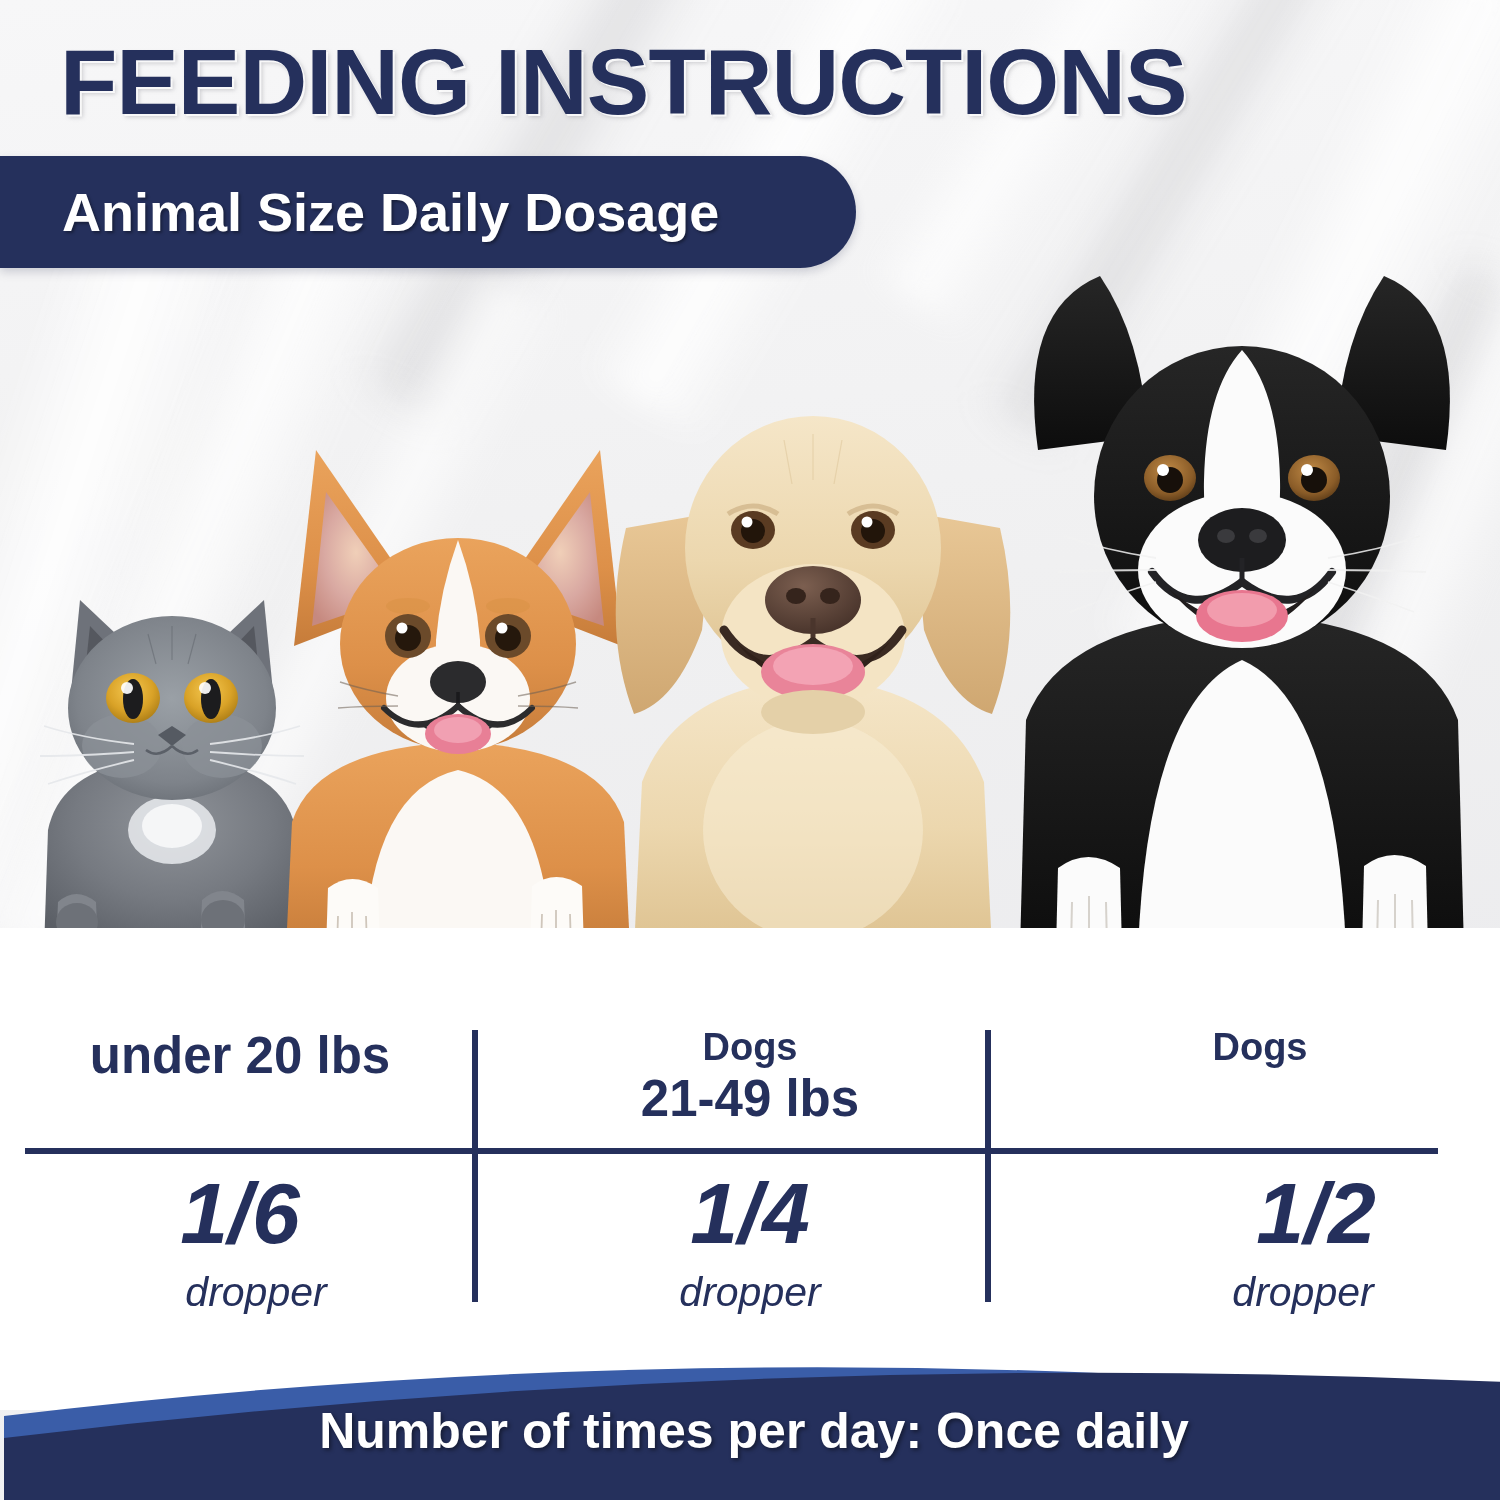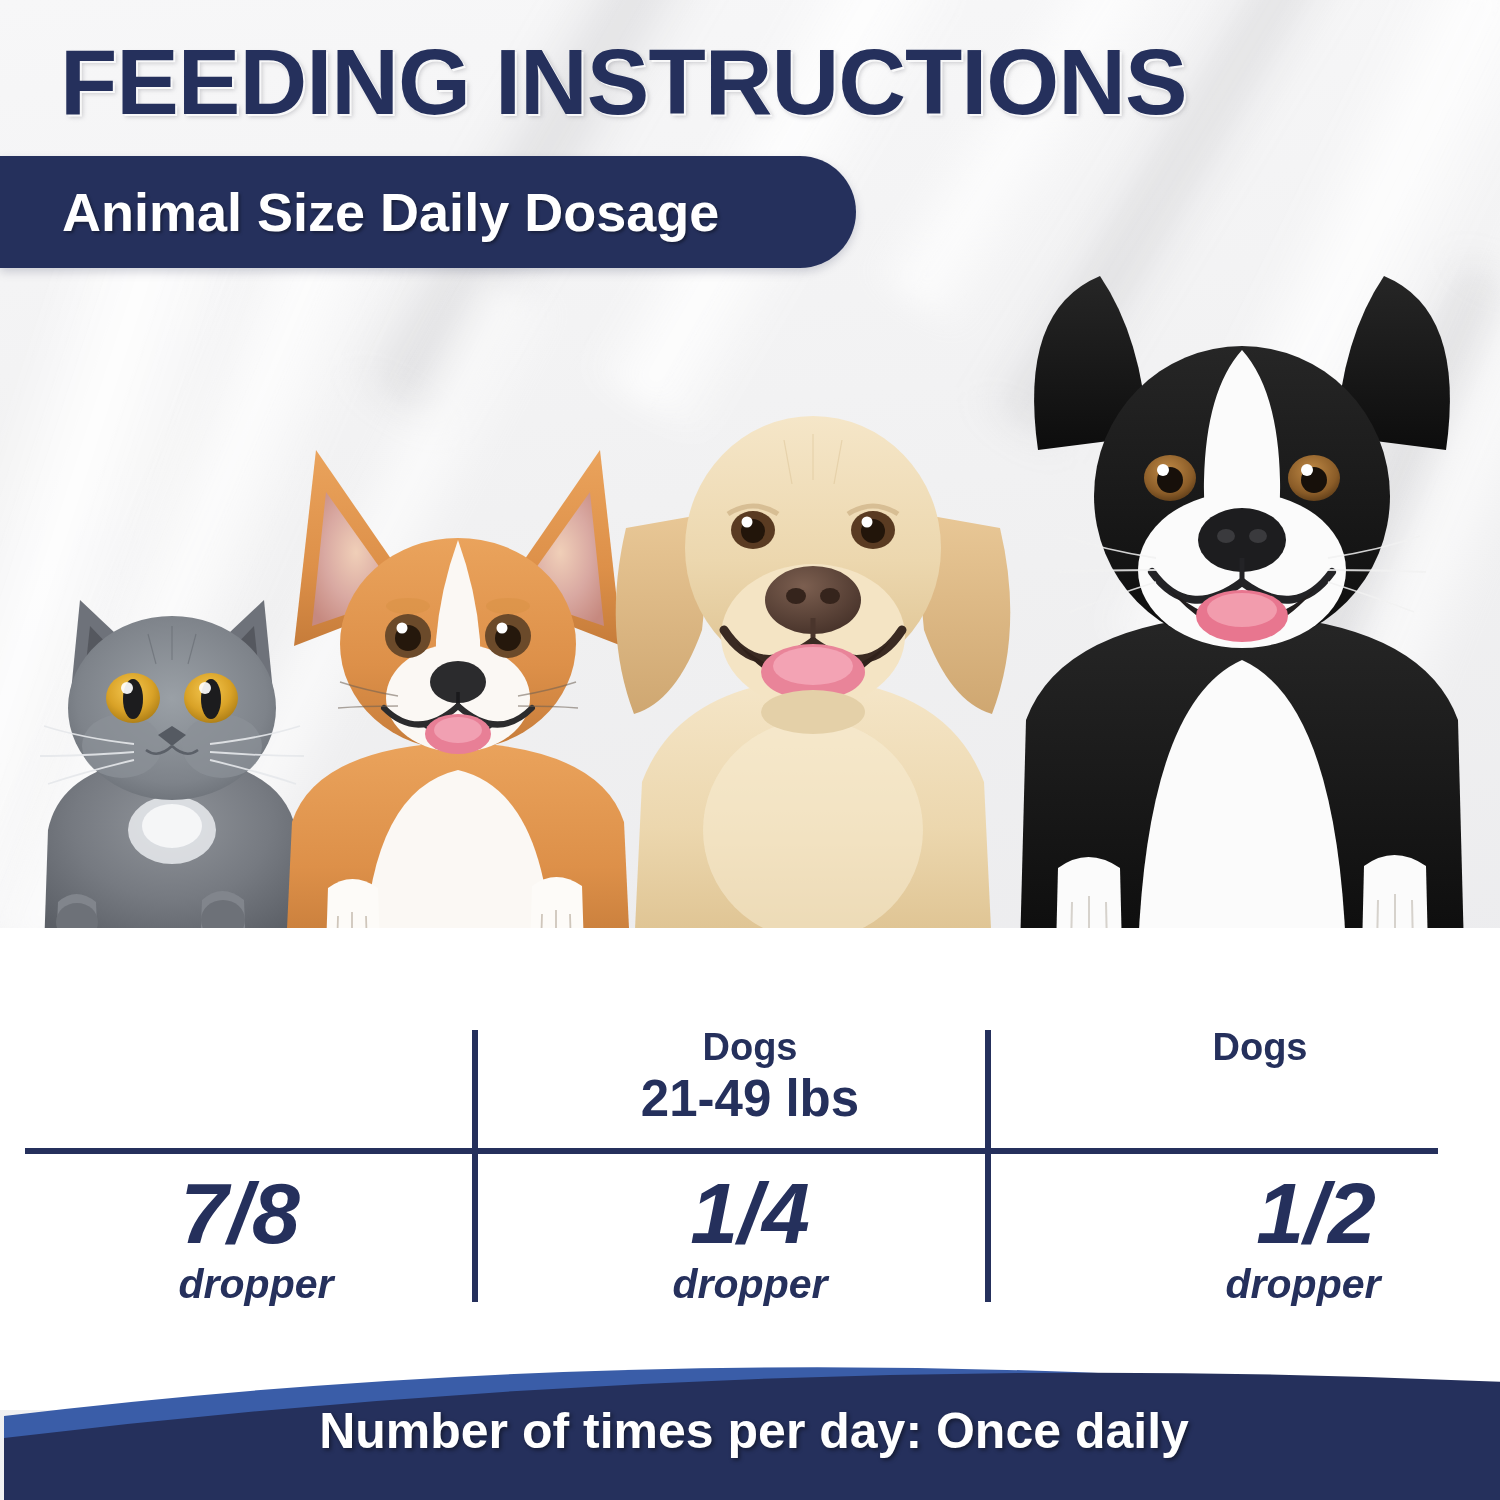--- a/index.html
+++ b/index.html
@@ -143,22 +143,22 @@
   }
   .d1{ left:20px; }
   .d2{ left:530px; }
   .d3{ left:1096px; }
   .frac{
     font-size:86px; font-weight:bold; font-style:italic;
     color:#25305c; line-height:1;
     text-shadow:1px 1px 0 rgba(255,255,255,.7);
   }
   .dropper{
-    font-size:41px; font-weight:bold; font-style:italic;
-    color:#25305c; line-height:1; margin-top:8px;
+    font-size:41px; font-weight:normal; font-style:italic;
+    color:#25305c; line-height:1; margin-top:16px;
     text-shadow:1px 1px 0 rgba(255,255,255,.7);
   }
   .d1 .dropper{ margin-left:32px; }
   .d2 .dropper{ margin-left:0px; }
   .d3 .dropper{ margin-left:-26px; }
 
   
   .footer{
     position:absolute; left:4px; bottom:0;
     width:1500px; height:140px;
@@ -474,31 +474,32 @@
 
   <div class="subtitle-banner">
     <div class="subtitle-text">Animal Size Daily Dosage</div>
   </div>
 
   <div class="hline"></div>
   <div class="vline v1"></div>
   <div class="vline v2"></div>
 
   <div class="col c1">
+    <div class="col-head-2">under 20 lbs</div>
   </div>
   <div class="col c2">
     <div class="col-head-1">Dogs</div>
     <div class="col-head-2">21-49 lbs</div>
   </div>
   <div class="col c3">
     <div class="col-head-1">Dogs</div>
   </div>
 
   <div class="dose d1">
-    <div class="frac">7/8</div>
+    <div class="frac">1/6</div>
     <div class="dropper">dropper</div>
   </div>
   <div class="dose d2">
     <div class="frac">1/4</div>
     <div class="dropper">dropper</div>
   </div>
   <div class="dose d3">
     <div class="frac">1/2</div>
     <div class="dropper">dropper</div>
   </div>

